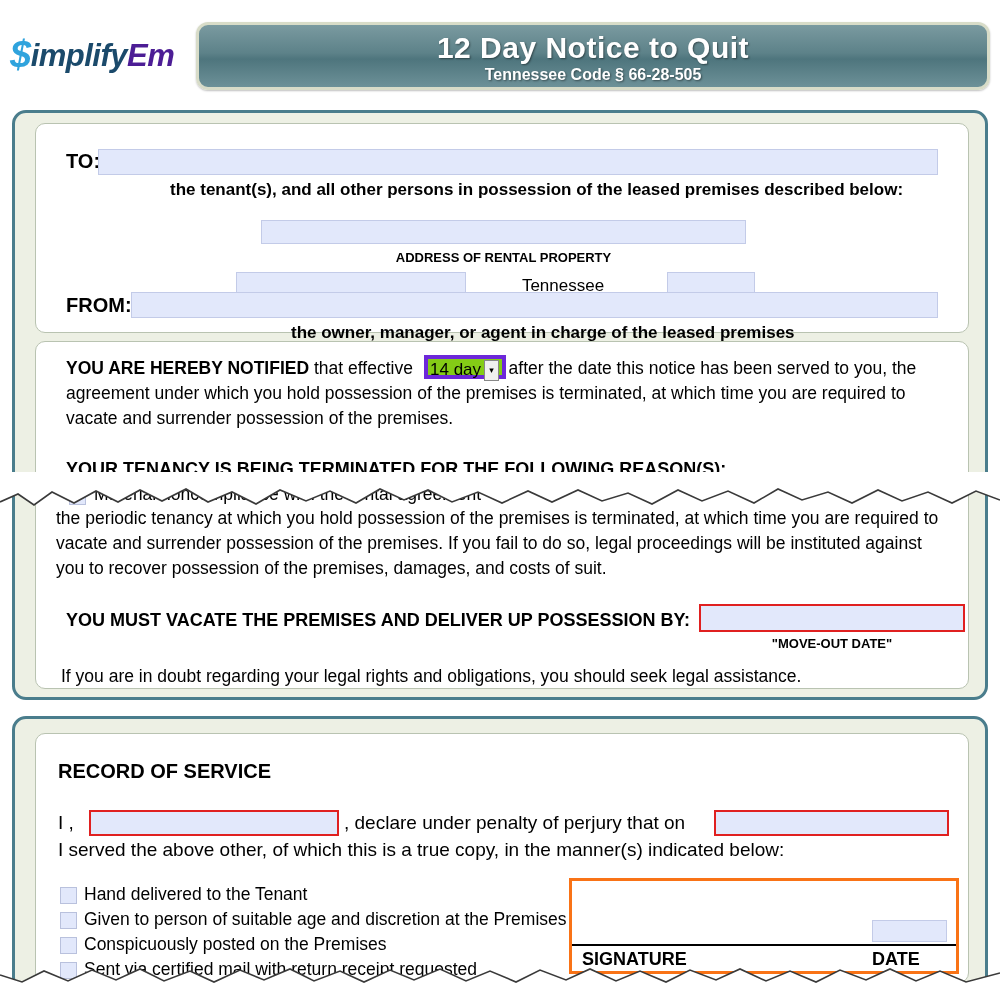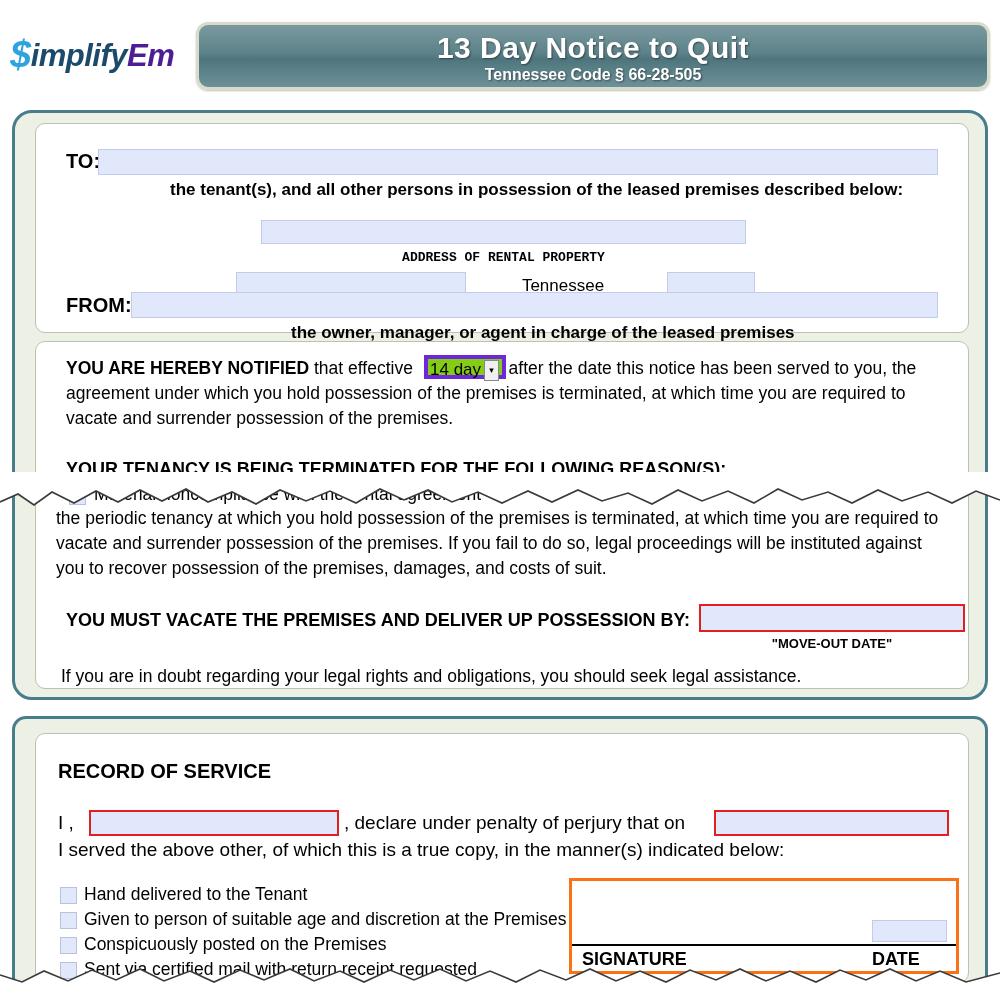--- a/index.html
+++ b/index.html
@@ -67,21 +67,21 @@
   }
 
   
   .panel {
     position: absolute;
     background: #edf0e4;
     border: 3px solid #4a7d8c;
     border-radius: 14px;
     box-sizing: border-box;
   }
-  .panel-top { left: 12px; top: 110px; width: 976px; height: 590px; border-radius: 20px; }
+  .panel-top { left: 12px; top: 110px; width: 976px; height: 590px; }
   .panel-bottom { left: 12px; top: 716px; width: 976px; height: 275px; }
 
   .inner-card {
     position: absolute;
     background: #ffffff;
     border: 1px solid #b9c3b1;
     border-radius: 10px;
     box-sizing: border-box;
   }
   .card-to { left: 20px; top: 10px; width: 934px; height: 210px; }
@@ -188,34 +188,34 @@
   }
 </style>
 </head>
 <body>
 
 <div class="header">
   <div class="logo">
     <span class="s-mark">$</span><span class="simplify">implify</span><span class="em">Em</span>
   </div>
   <div class="title-bar">
-    <div class="title-main">13 Day Notice to Quit</div>
+    <div class="title-main">12 Day Notice to Quit</div>
     <div class="title-sub">Tennessee Code § 66-28-505</div>
   </div>
 </div>
 
 <div class="panel panel-top">
 
   <div class="inner-card card-to">
     <div class="lbl" style="left:30px; top:26px;">TO:</div>
     <div class="field" style="left:62px; top:25px; width:840px; height:26px;"></div>
     <div class="caption" style="left:134px; top:56px;">the tenant(s),  and all other persons in possession of the leased premises described below:</div>
 
     <div class="field" style="left:225px; top:96px; width:485px; height:24px;"></div>
-    <div class="smalllbl" style="left:225px; top:126px; width:485px;font-family:Liberation Mono, monospace;">ADDRESS OF RENTAL PROPERTY</div>
+    <div class="smalllbl" style="left:225px; top:126px; width:485px;">ADDRESS OF RENTAL PROPERTY</div>
 
     <div class="field" style="left:200px; top:148px; width:230px; height:24px;"></div>
     <div class="smalllbl" style="left:437px; top:152px; width:180px; font-size:17px; font-weight:normal; text-align:center;">Tennessee</div>
     <div class="field" style="left:631px; top:148px; width:88px; height:24px;"></div>
 
     <div class="smalllbl" style="left:200px; top:175px; width:230px;">CITY</div>
     <div class="smalllbl" style="left:437px; top:175px; width:180px;">STATE</div>
     <div class="smalllbl" style="left:614px; top:175px; width:122px;">ZIP CODE</div>
 
     <div class="lbl" style="left:30px; top:170px; top:170px;">FROM:</div>

